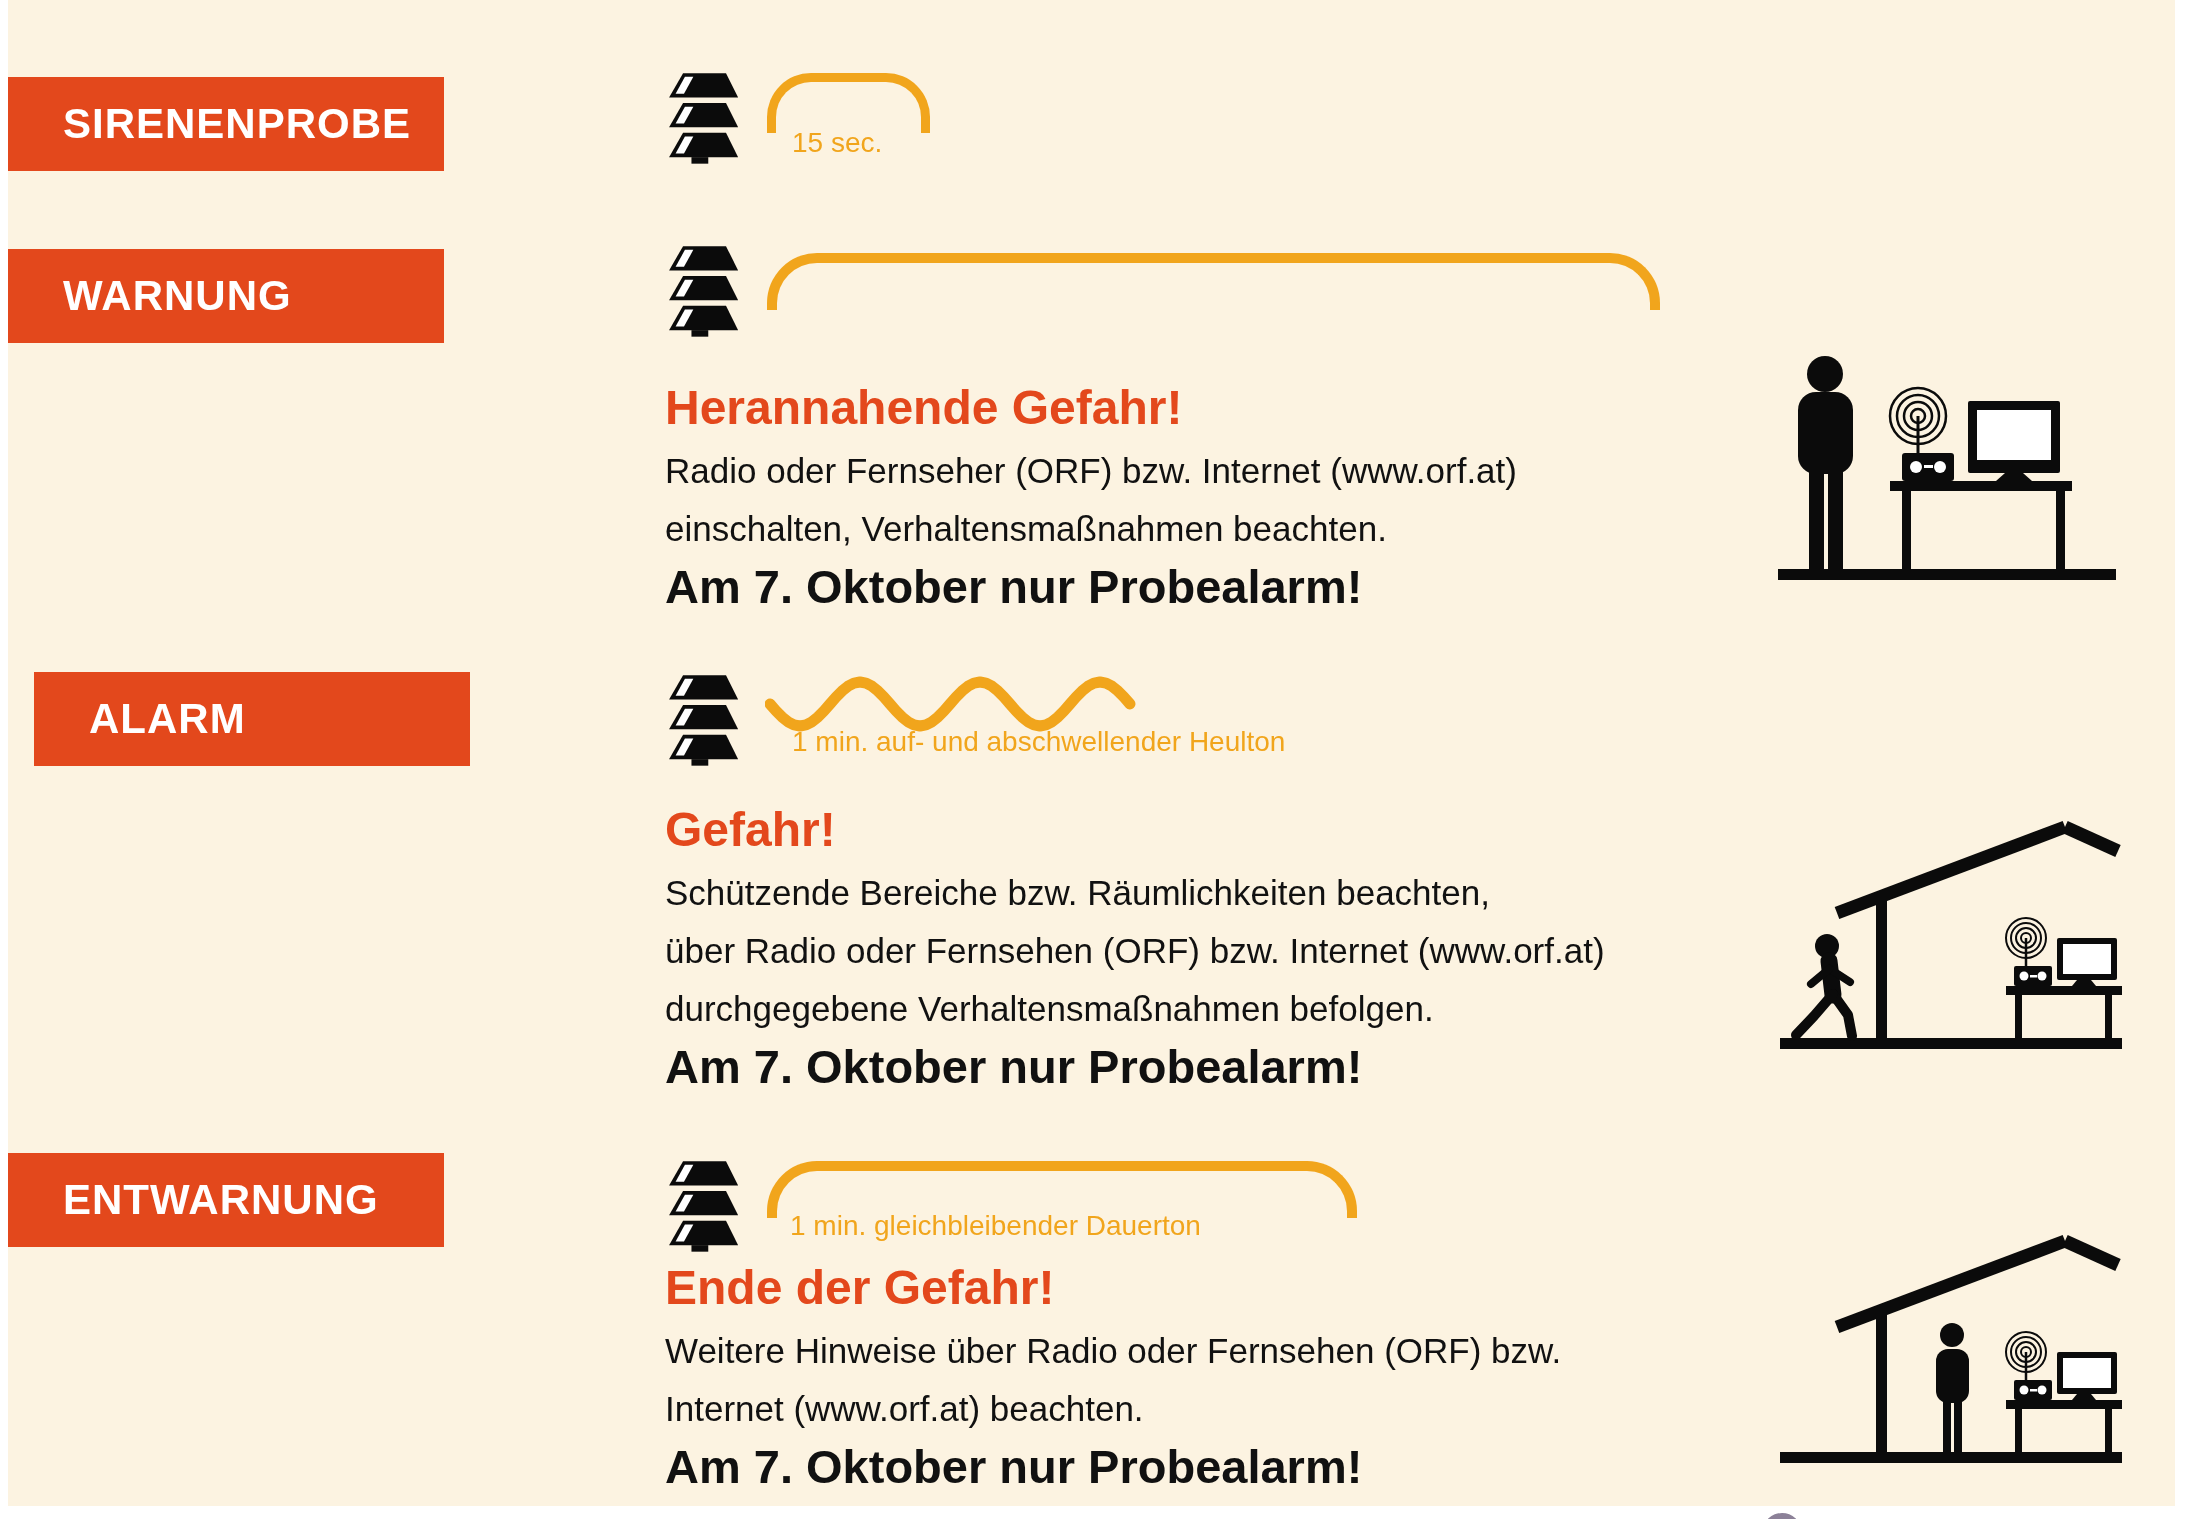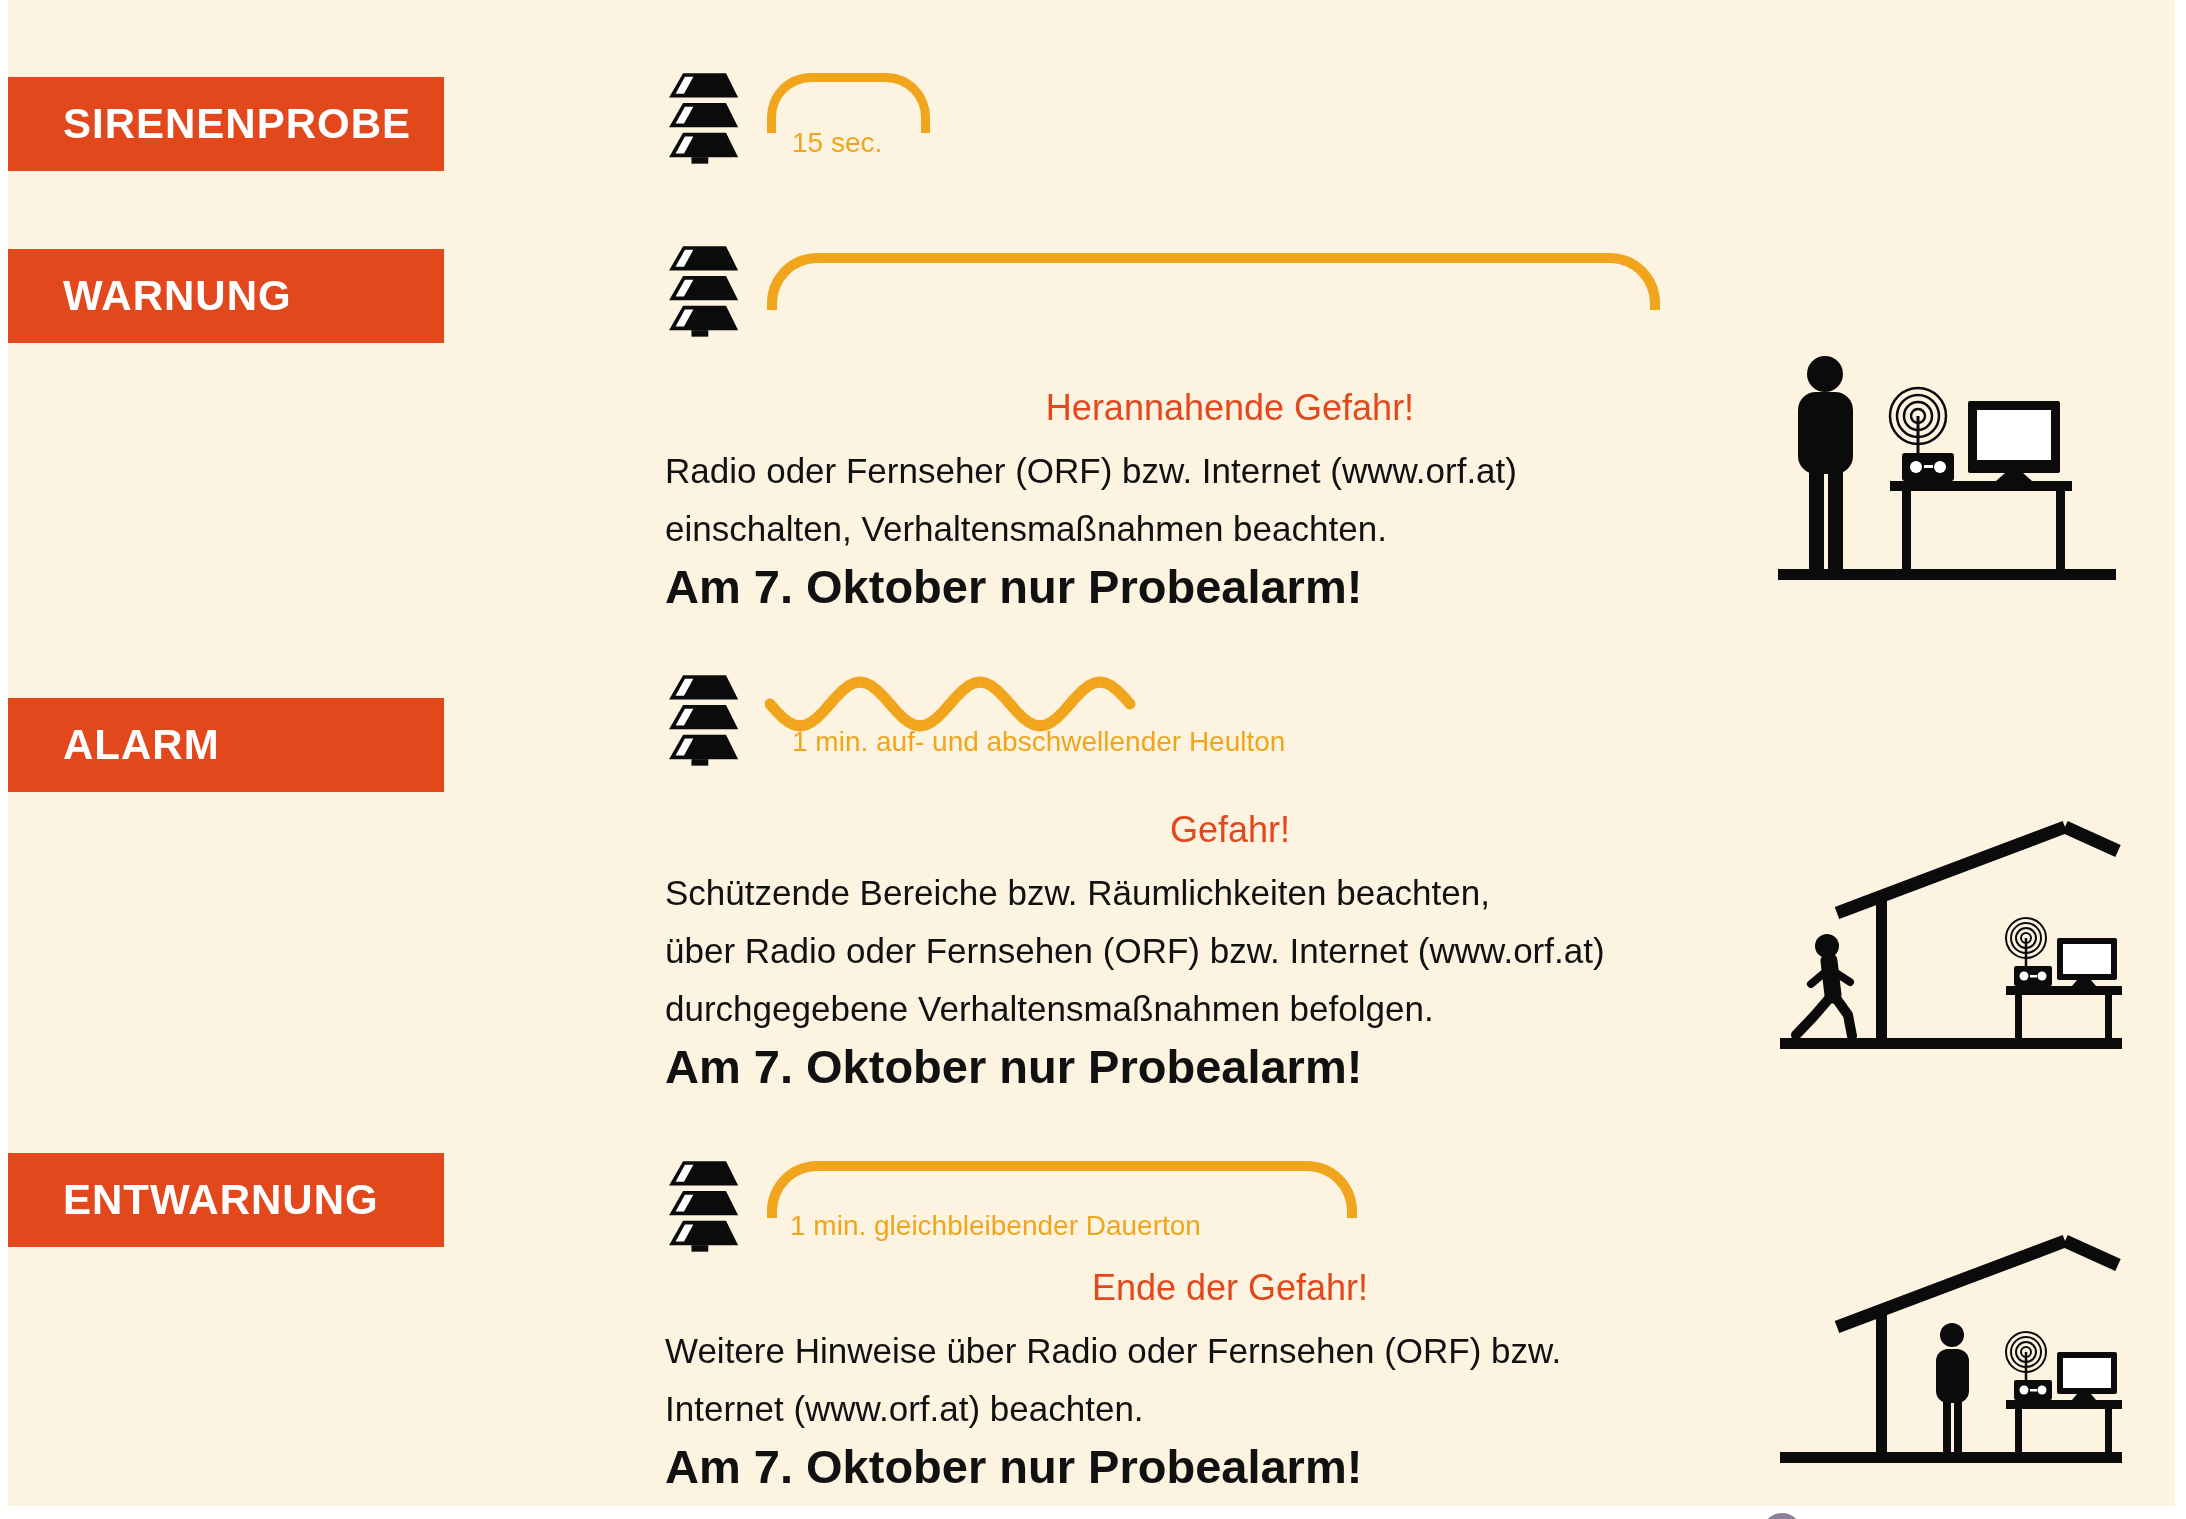--- a/index.html
+++ b/index.html
@@ -13,21 +13,21 @@
   #edge-bottom{left:0;top:1506px;width:2186px;height:13px;}
 
   .banner{
     position:absolute;left:8px;width:436px;height:94px;
     background:#E3481C;color:#ffffff;font-weight:bold;font-size:42px;
     line-height:94px;padding-left:55px;box-sizing:border-box;
     letter-spacing:1px;z-index:2;
   }
   #banner-sirenenprobe{top:77px;}
   #banner-warnung{top:249px;}
-  #banner-alarm{top:698px;}
+  #banner-alarm{top:672px;margin-left:26px;}
   #banner-entwarnung{top:1153px;}
 
   .siren{position:absolute;left:656px;width:84px;height:94px;}
   #siren-1{top:70px;}
   #siren-2{top:243px;}
   #siren-3{top:672px;}
   #siren-4{top:1158px;}
 
   .bracket{
     position:absolute;border:10px solid #F1A51C;border-bottom:none;
@@ -42,21 +42,21 @@
   .amber-label{
     position:absolute;color:#F1A51C;font-size:28px;white-space:nowrap;
   }
   #duration-1{left:792px;top:127px;}
   #duration-2{left:790px;top:304px;}
   #duration-3{left:792px;top:726px;}
   #duration-4{left:790px;top:1210px;}
 
   .textblock{position:absolute;left:665px;width:1130px;color:#111111;}
   .textblock .heading{
-    color:#E3481C;font-weight:normal;font-size:36px;line-height:44px;margin-bottom:12px;text-align:center;
+    color:#E3481C;font-weight:bold;font-size:48px;line-height:44px;margin-bottom:12px;
   }
   .textblock .line{display:block;font-size:35px;line-height:58px;}
   .textblock .bold-line{display:block;font-size:47px;line-height:58px;font-weight:bold;}
   #textblock-warnung{top:386px;}
   #textblock-alarm{top:808px;}
   #textblock-entwarnung{top:1266px;}
 
   .pictogram{position:absolute;}
   #pictogram-warnung{left:1778px;top:350px;width:338px;height:230px;}
   #pictogram-alarm{left:1780px;top:818px;width:342px;height:232px;}

